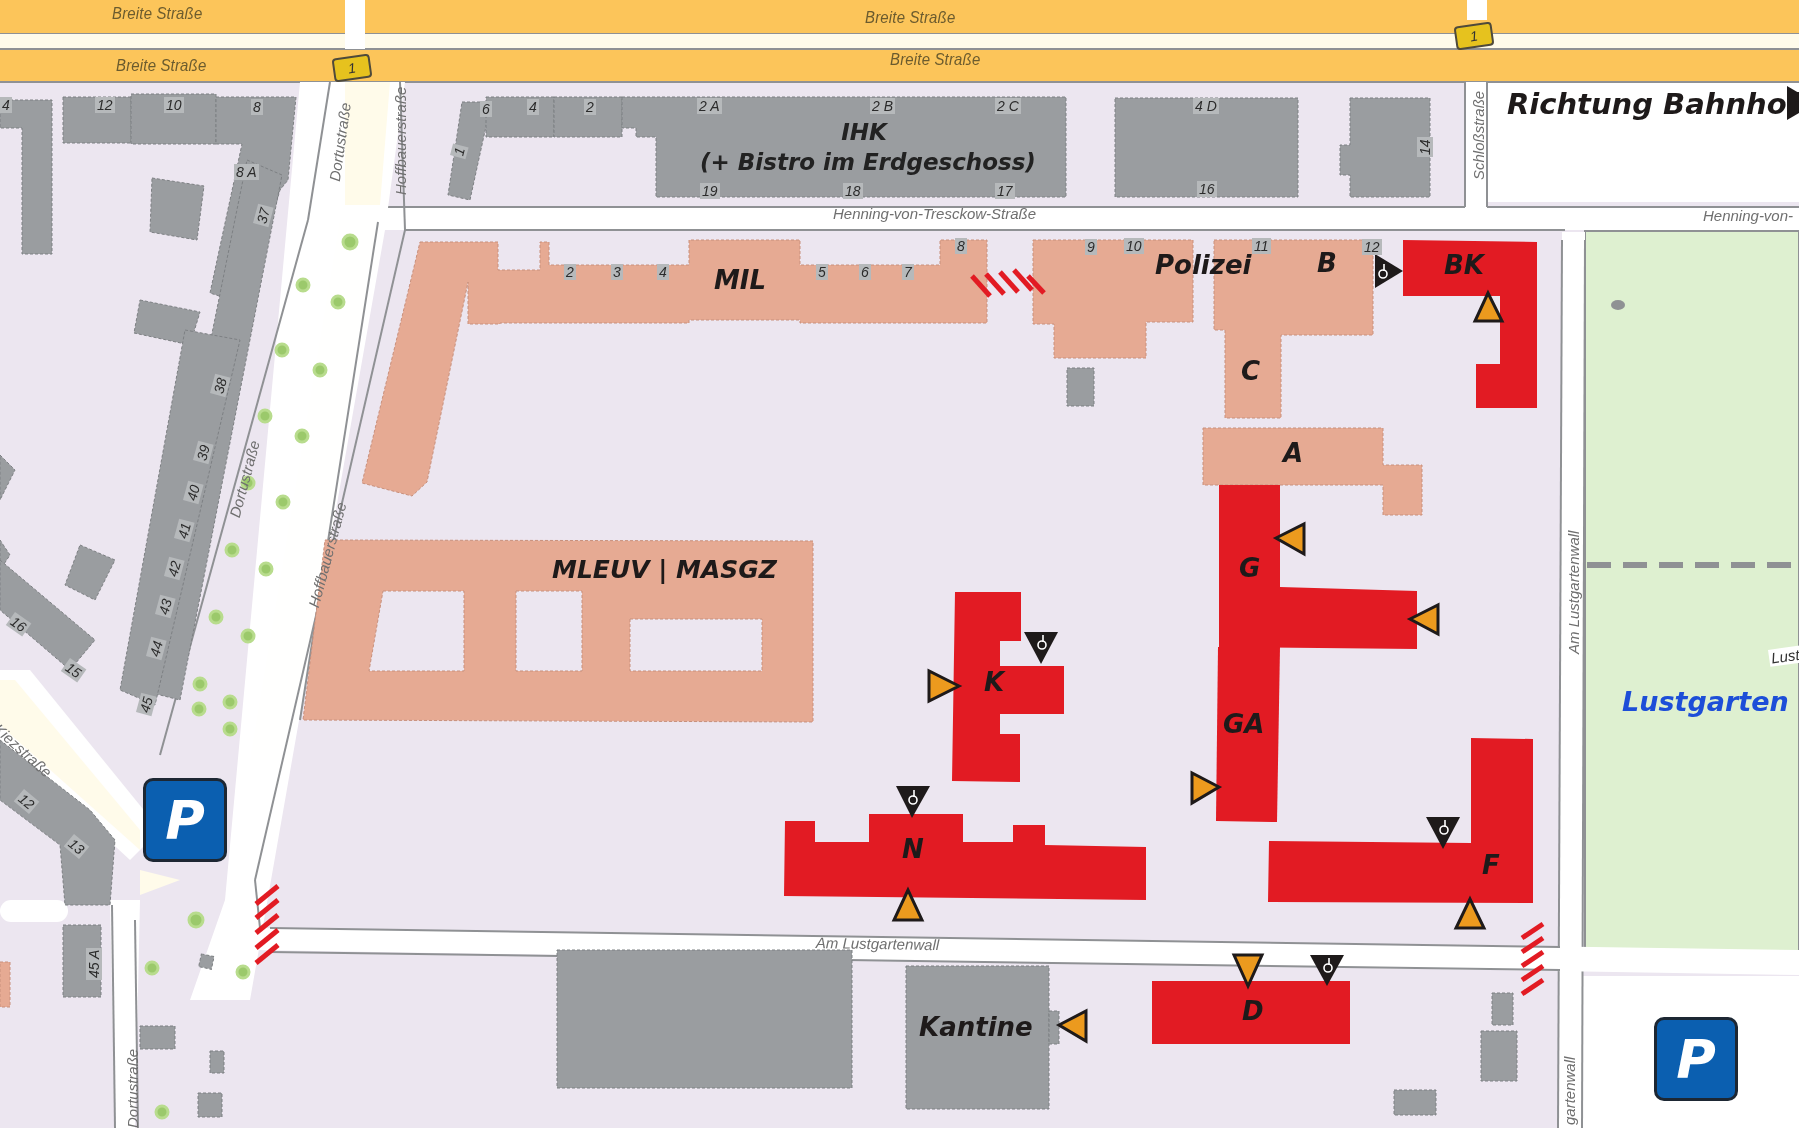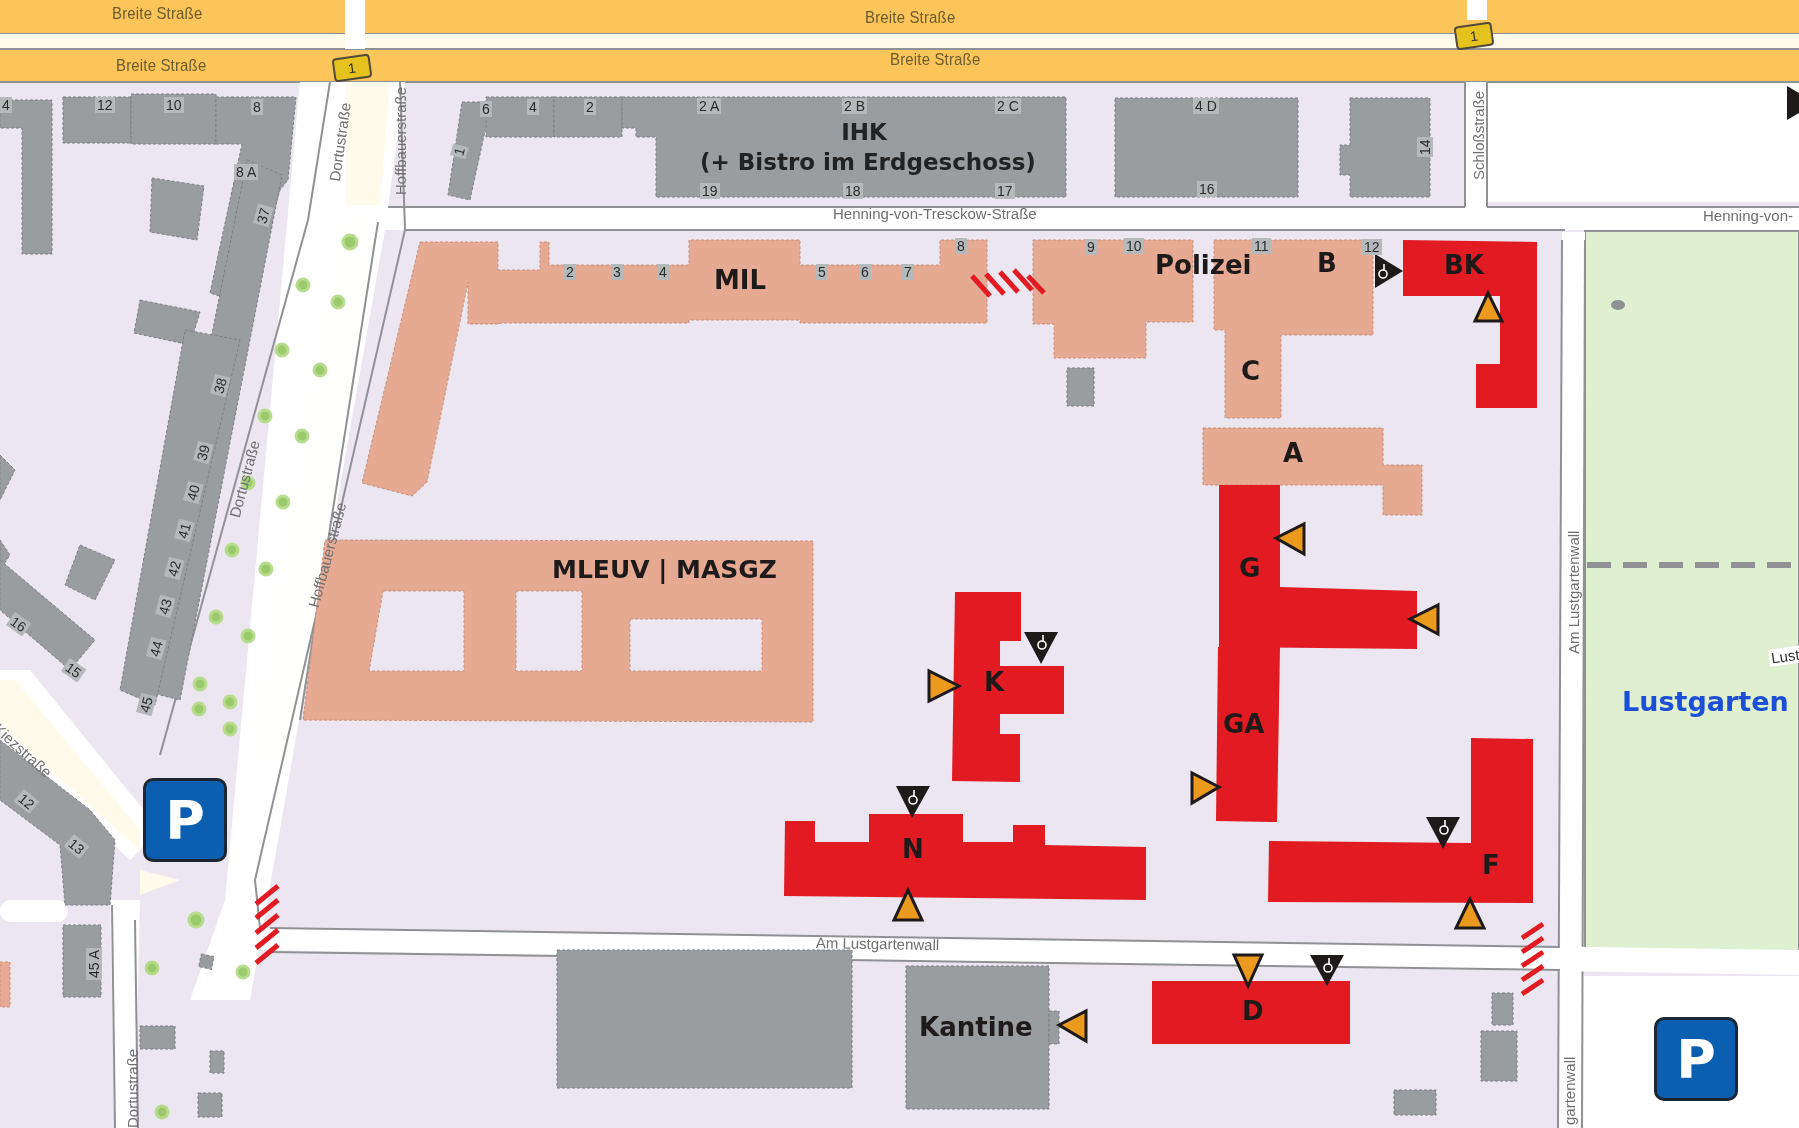--- a/index.html
+++ b/index.html
@@ -1,17 +1,17 @@
 <!DOCTYPE html>
 <html><head>
 <meta charset="utf-8">
 <style>
   html,body{margin:0;padding:0;}
   body{width:1799px;height:1128px;overflow:hidden;background:#ece6f0;font-family:"DejaVu Sans",sans-serif;}
-  #map{position:absolute;left:0;top:0;width:1492px;height:1128px;}
+  #map{position:absolute;left:0;top:0;width:1492px;height:1128px;font-style:italic;}
   .lbl{position:absolute;white-space:nowrap;transform-origin:0 0;}
   .road-lbl{font-family:"Liberation Sans",sans-serif;font-size:17px;color:#6b5b2e;letter-spacing:0.2px;transform:scaleX(0.88);}
   .street-lbl{font-family:"Liberation Sans",sans-serif;font-size:15px;color:#6f6f6f;transform-origin:0 0;}
   .house-no{font-family:"Liberation Sans",sans-serif;font-size:14px;color:#2b2b2b;background:#b6b9bb;padding:0 2px;line-height:16px;}
   .bld-lbl{font-family:"DejaVu Sans",sans-serif;font-weight:bold;color:#1e1a1a;font-size:26px;}
   .big-lbl{font-family:"DejaVu Sans",sans-serif;font-weight:bold;color:#1e1a1a;font-size:25px;}
   .ihk{font-family:"DejaVu Sans",sans-serif;font-weight:bold;color:#222;font-size:23px;text-align:center;line-height:30px;}
   .park-lbl{font-family:"DejaVu Sans",sans-serif;font-weight:bold;color:#1d4ed8;font-size:27px;}
   .dir-lbl{font-family:"DejaVu Sans",sans-serif;font-weight:bold;color:#1e1a1a;font-size:29px;}
   .parking{position:absolute;width:84px;height:84px;background:#0b5fb0;border:3px solid #1d2733;border-radius:10px;color:#fff;font-family:"DejaVu Sans",sans-serif;font-weight:bold;font-size:54px;display:flex;align-items:center;justify-content:center;box-sizing:border-box;}
@@ -235,20 +235,21 @@
 <span class="lbl street-lbl" style="left:392px;top:195px;transform:rotate(-90deg);">Hoffbauerstraße</span>
 <span class="lbl street-lbl" style="left:305px;top:605px;transform:rotate(-75deg);">Hoffbauerstraße</span>
 <span class="lbl street-lbl" style="left:1470px;top:180px;transform:rotate(-90deg);">Schloßstraße</span>
 <span class="lbl street-lbl" style="left:2px;top:720px;transform:rotate(42deg);">Kiezstraße</span>
 <span class="lbl street-lbl" style="left:816px;top:934px;transform:rotate(1deg);">Am Lustgartenwall</span>
 <span class="lbl street-lbl" style="left:1565px;top:654px;transform:rotate(-90deg);">Am Lustgartenwall</span>
 <span class="lbl street-lbl" style="left:1561px;top:1125px;transform:rotate(-90deg);">gartenwall</span>
 <span class="lbl street-lbl" style="left:1768px;top:650px;transform:rotate(-8deg);color:#333;background:#fff;padding:0 2px;">Lust</span>
 
 
+<span class="lbl dir-lbl" style="left:1507px;top:87px;">Richtung Bahnhof</span>
 
 
 <span class="lbl park-lbl" style="left:1622px;top:686px;">Lustgarten</span>
 
 
 <div class="lbl ihk" style="left:700px;top:117px;width:328px;">
   <div>IHK</div>
   <div>(+ Bistro im Erdgeschoss)</div>
 </div>
 
@@ -292,21 +293,21 @@
 <span class="lbl house-no" style="left:24px;top:789px;transform:rotate(40deg);">12</span>
 <span class="lbl house-no" style="left:74px;top:834px;transform:rotate(40deg);">13</span>
 <span class="lbl house-no" style="left:86px;top:980px;transform:rotate(-90deg);">45 A</span>
 
 
 <span class="lbl house-no" style="left:480px;top:101px;">6</span>
 <span class="lbl house-no" style="left:527px;top:99px;">4</span>
 <span class="lbl house-no" style="left:584px;top:99px;">2</span>
 <span class="lbl house-no" style="left:450px;top:155px;transform:rotate(-75deg);">1</span>
 <span class="lbl house-no" style="left:697px;top:98px;">2 A</span>
-<span class="lbl house-no" style="left:842px;top:98px;">2 B</span>
+<span class="lbl house-no" style="left:870px;top:98px;">2 B</span>
 <span class="lbl house-no" style="left:995px;top:98px;">2 C</span>
 <span class="lbl house-no" style="left:700px;top:183px;">19</span>
 <span class="lbl house-no" style="left:843px;top:183px;text-align:right;">18</span>
 <span class="lbl house-no" style="left:995px;top:183px;">17</span>
 <span class="lbl house-no" style="left:1193px;top:98px;">4 D</span>
 <span class="lbl house-no" style="left:1197px;top:181px;">16</span>
 <span class="lbl house-no" style="left:1417px;top:157px;transform:rotate(-90deg);">14</span>
 
 
 <span class="lbl house-no" style="left:564px;top:264px;">2</span>

